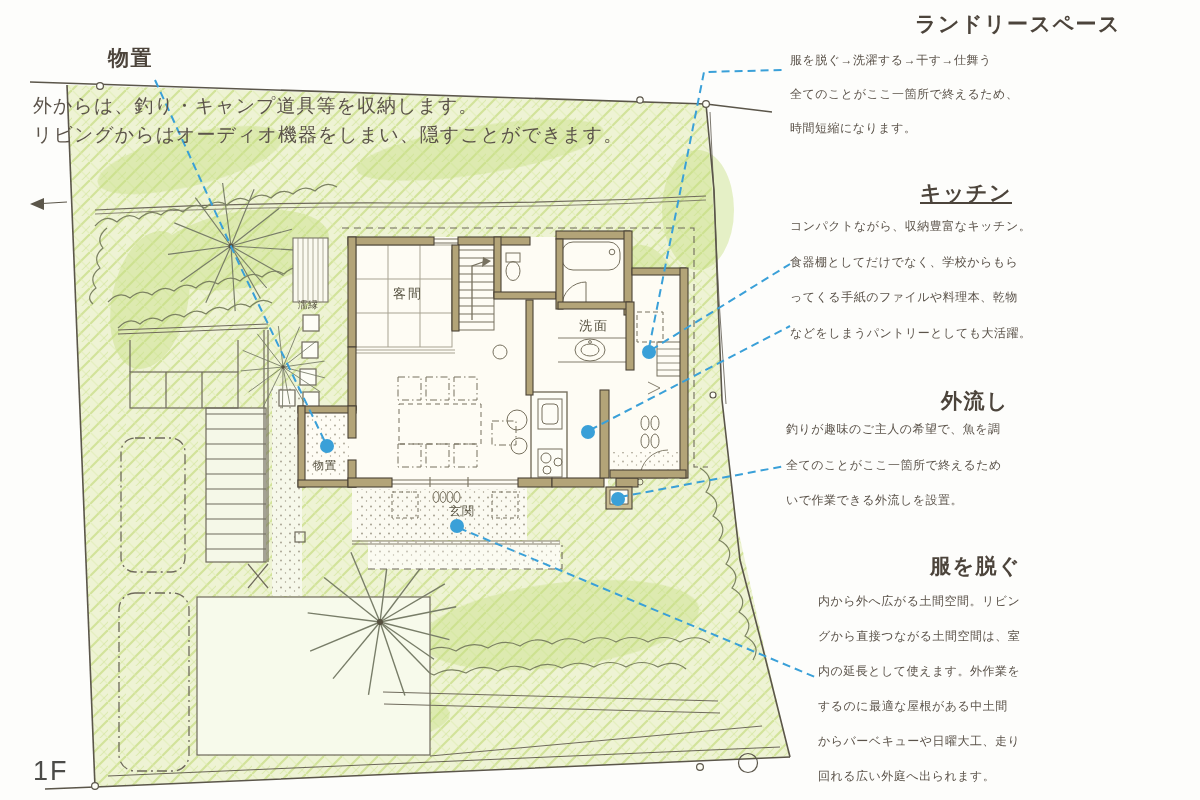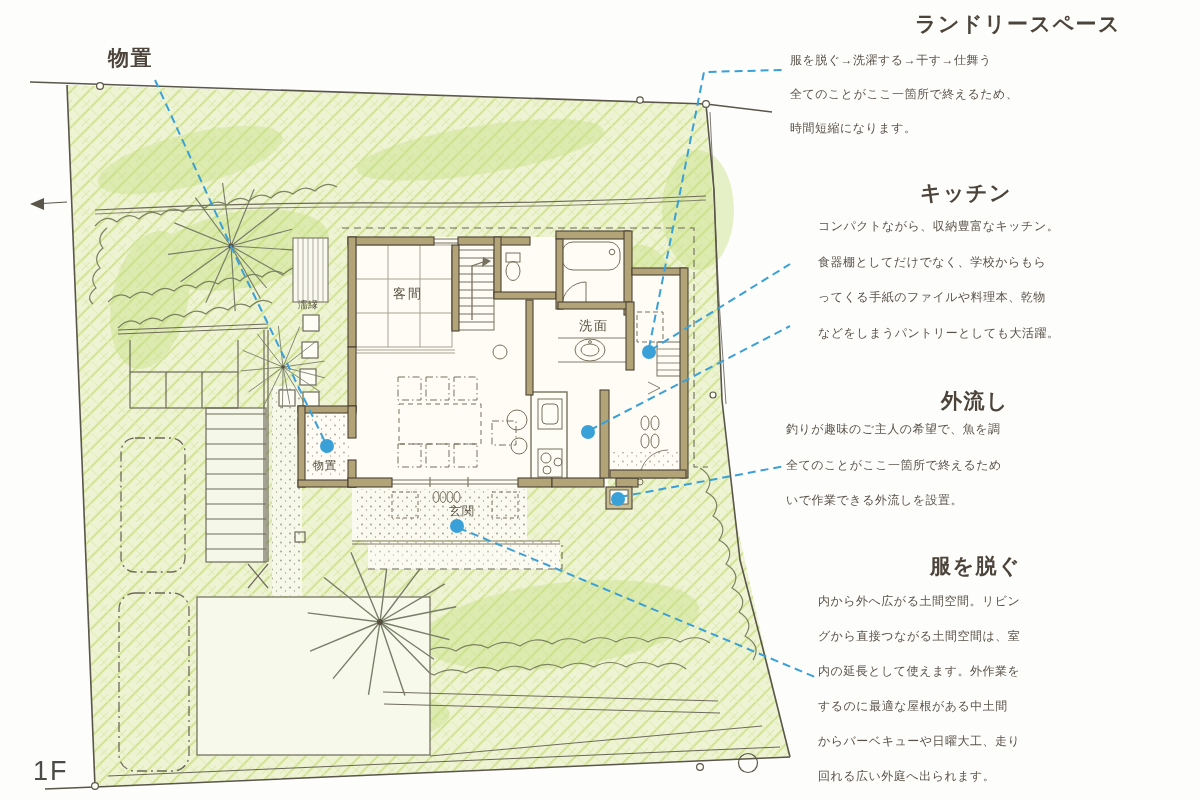--- a/index.html
+++ b/index.html
@@ -250,28 +250,30 @@
   <g fill="#3aa0d8">
     <circle cx="327" cy="446" r="7"></circle>
     <circle cx="588" cy="432" r="7"></circle>
     <circle cx="649" cy="352" r="7"></circle>
     <circle cx="618" cy="499" r="7"></circle>
     <circle cx="457" cy="526" r="7"></circle>
   </g>
 </svg>
 
 <div class="ann-title" style="left:108px;top:44px;">物置</div>
+<div class="ann-body" style="left:33px;top:91px;font-size:19px;line-height:29px;letter-spacing:1px;">外からは、釣り・キャンプ道具等を収納します。
+リビングからはオーディオ機器をしまい、隠すことができます。</div>
 
 <div class="ann-title" style="left:883px;top:10px;margin-left:32px;">ランドリースペース</div>
 <div class="ann-body" style="left:790px;top:43px;line-height:34px;">服を脱ぐ→洗濯する→干す→仕舞う
 全てのことがここ一箇所で終えるため、
 時間短縮になります。</div>
 
-<div class="ann-title" style="left:920px;top:179px;">キッチン</div>
-<div class="ann-body" style="left:790px;top:209px;line-height:35.5px;margin-left:28px;">コンパクトながら、収納豊富なキッチン。
+<div class="ann-title" style="left:920px;top:179px;text-decoration:underline;">キッチン</div>
+<div class="ann-body" style="left:790px;top:209px;line-height:35.5px;">コンパクトながら、収納豊富なキッチン。
 食器棚としてだけでなく、学校からもら
 ってくる手紙のファイルや料理本、乾物
 などをしまうパントリーとしても大活躍。</div>
 
 <div class="ann-title" style="left:941px;top:387px;">外流し</div>
 <div class="ann-body" style="left:786px;top:412px;line-height:35.5px;">釣りが趣味のご主人の希望で、魚を調
 全てのことがここ一箇所で終えるため
 いで作業できる外流しを設置。</div>
 
 <div class="ann-title" style="left:930px;top:552px;">服を脱ぐ</div>

